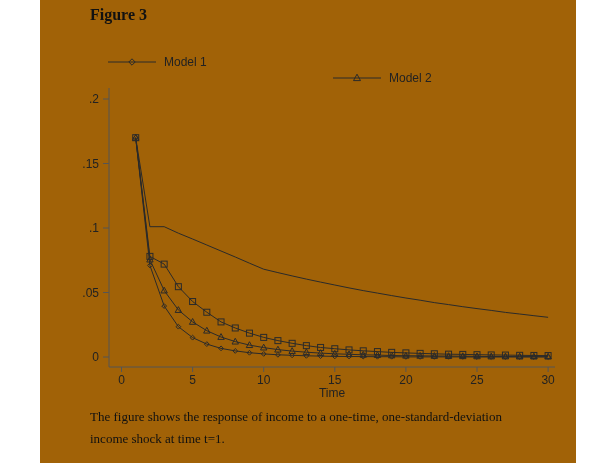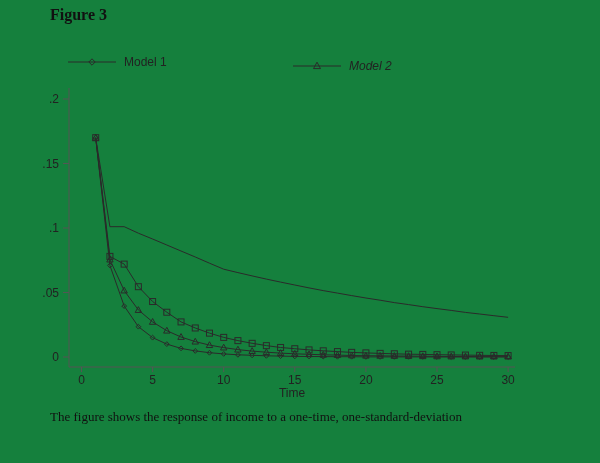--- a/index.html
+++ b/index.html
@@ -1,17 +1,17 @@
 <!DOCTYPE html>
 <html><head>
 <meta charset="utf-8">
 <style>
   html,body{margin:0;padding:0;background:#fff;}
-  .page{position:relative;width:600px;height:463px;background:#15803d;overflow:hidden;
-        font-family:"Liberation Serif", serif;color:#111;}
+  .page{position:relative;width:536px;height:463px;background:#a16207;overflow:hidden;
+        font-family:"Liberation Serif", serif;color:#111;margin-left:40px;}
   .titleblock{position:absolute;left:50px;top:5px;line-height:19px;font-size:16px;}
   .figlabel{font-weight:bold;}
   .caption{position:absolute;left:50px;top:406px;font-size:13px;line-height:22px;white-space:nowrap;}
   .legend-entry{position:absolute;display:flex;align-items:center;height:12px;justify-content:flex-end;}
   .legend-entry span{font-family:"Liberation Sans", sans-serif;font-size:12px;color:#222;margin-left:4px;}
   .legend-entry svg{display:block;}
   #chart{position:absolute;left:0;top:0;}
 </style>
 </head>
 <body>
@@ -146,25 +146,26 @@
       <path d="M508.1 354.6 L510.5 357 L508.1 359.4 L505.70000000000005 357 Z" fill="none" stroke="#2a2a2a" stroke-width="1"></path>
     </svg>
 
   <div class="legend-entry" style="left:68px;top:56px;">
     <svg width="52" height="12">
       <line x1="0" y1="6" x2="48" y2="6" stroke="#2a2a2a" stroke-width="1"></line>
       <path d="M24 2.8 L27.2 6 L24 9.2 L20.8 6 Z" fill="none" stroke="#2a2a2a" stroke-width="1"></path>
     </svg>
     <span>Model 1</span>
   </div>
-  <div class="legend-entry" style="left:293px;top:60px;font-style:italic;">
+  <div class="legend-entry" style="left:293px;top:72px;">
     <svg width="52" height="12">
       <line x1="0" y1="6" x2="48" y2="6" stroke="#2a2a2a" stroke-width="1"></line>
       <path d="M24 2.2 L27.5 8.6 L20.5 8.6 Z" fill="none" stroke="#2a2a2a" stroke-width="1"></path>
     </svg>
     <span>Model 2</span>
   </div>
 
   <div class="caption">
     <div>The figure shows the response of income to a one-time, one-standard-deviation</div>
+    <div>income shock at time t=1.</div>
   </div>
 
 </div>
 
 </body></html>

